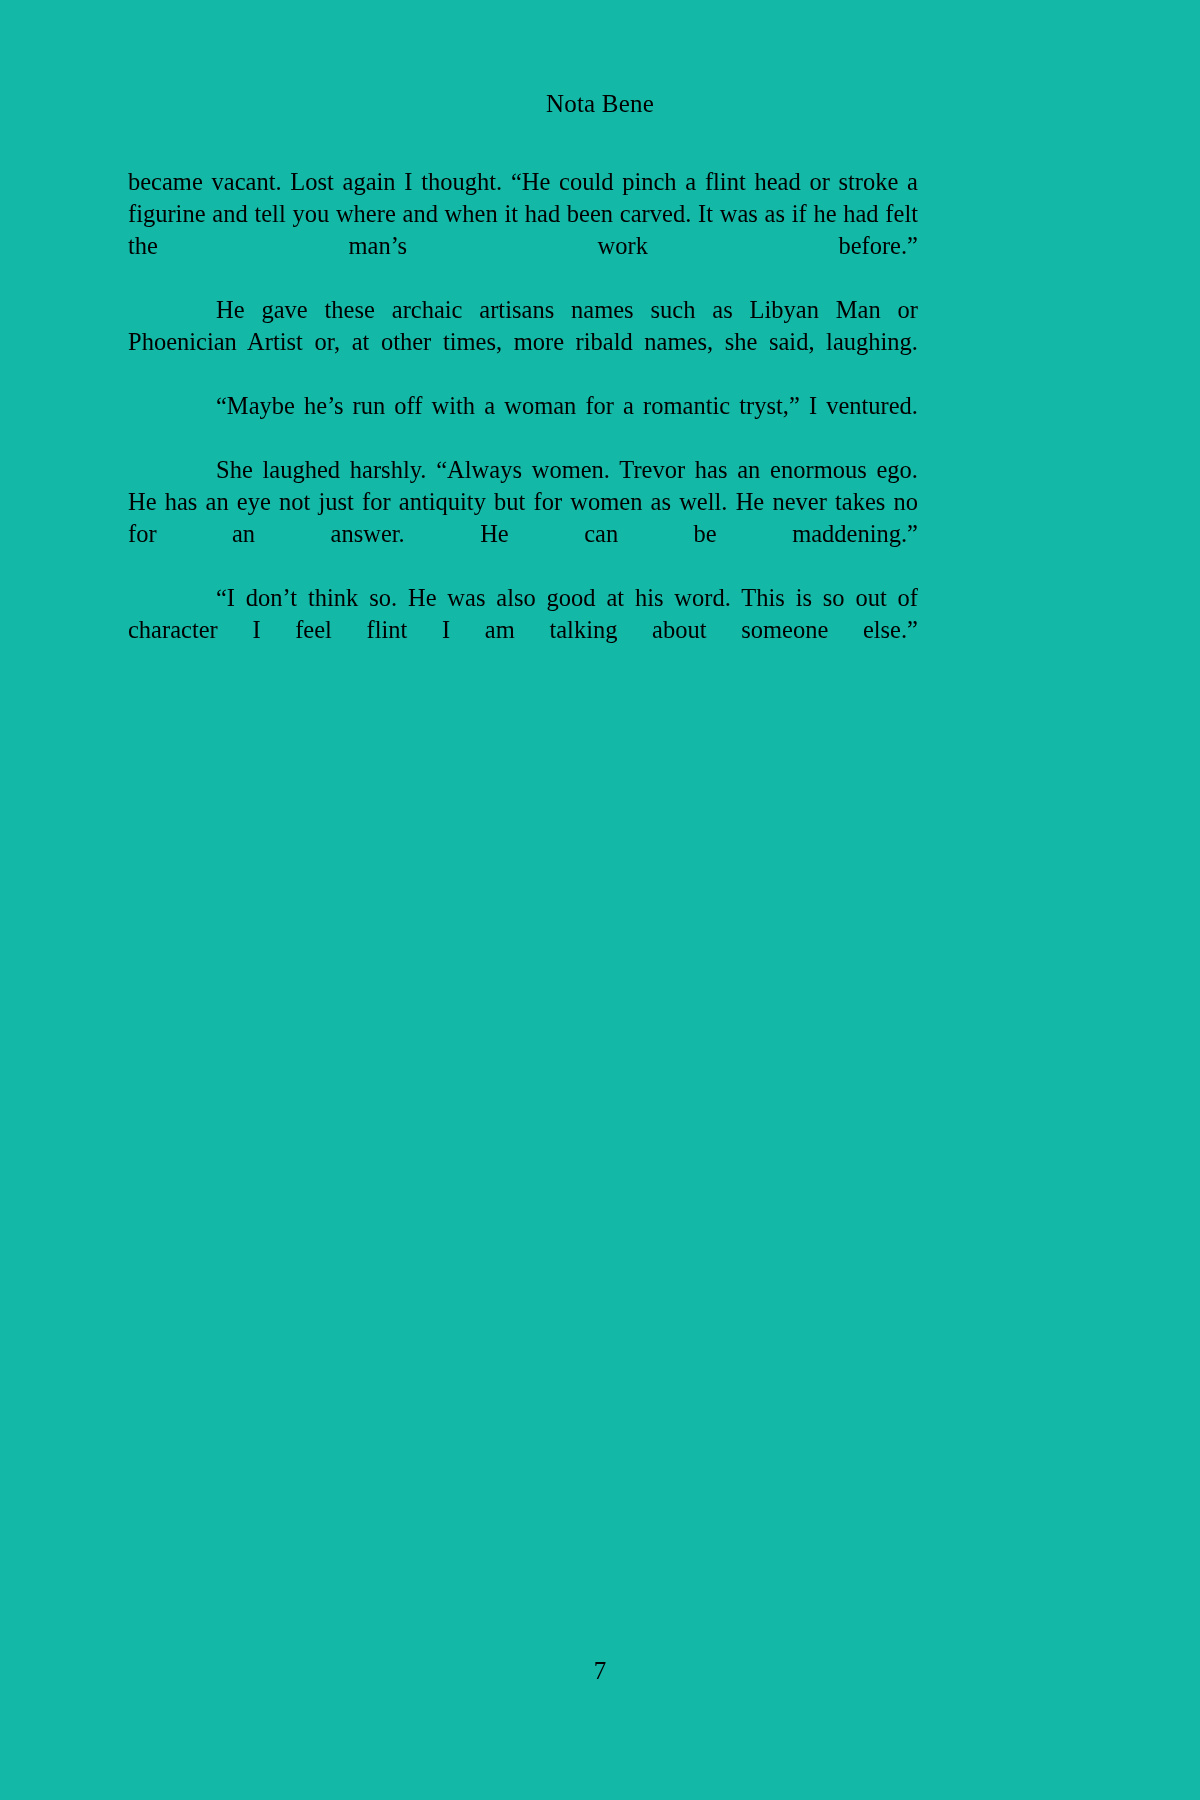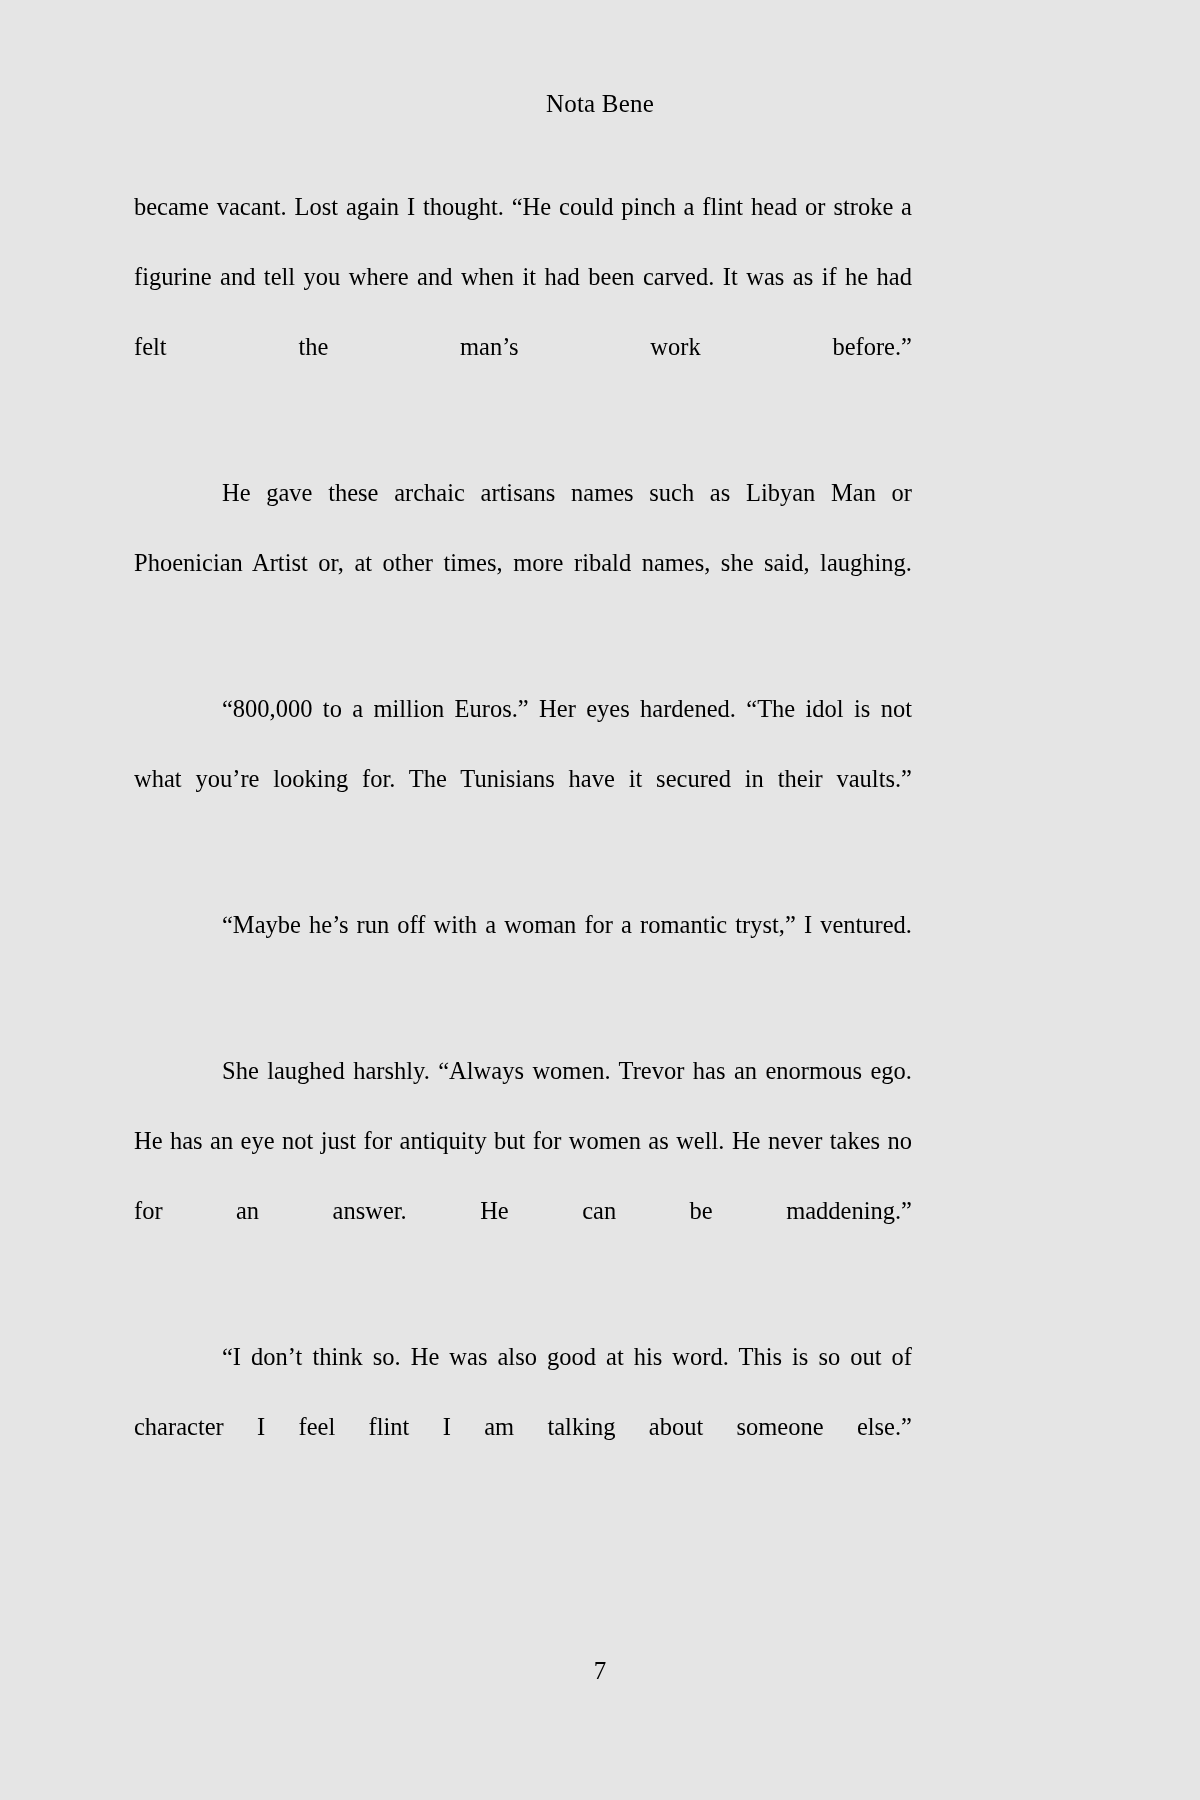--- a/index.html
+++ b/index.html
@@ -14,21 +14,21 @@
     font-family: "Liberation Serif", "DejaVu Serif", serif;
     color: #000000;
     -webkit-font-smoothing: antialiased;
   }
 
   .page {
     position: absolute;
     inset: 0;
     width: 1200px;
     height: 1800px;
-    background: #e5e5e5;
+    background: #14b8a6;
     overflow: hidden;
     text-decoration: underline;
   }
 
   
   .running-head {
     position: absolute;
     top: 88px;
     left: 0;
     width: 1200px;
@@ -41,23 +41,23 @@
 
   
   .textblock {
     position: absolute;
     top: 166px;
     left: 128px;
     width: 790px;
   }
 
   .para {
-    margin: 6px;
+    margin: 0;
     font-size: 24.5px;
-    line-height: 70px;
+    line-height: 32px;
     text-align: justify;
     text-justify: inter-word;
     hyphens: none;
     color: #000000;
   }
 
   
   .para.cont {
     text-indent: 0;
   }
@@ -98,21 +98,20 @@
 
   <div class="running-head">Nota Bene</div>
 
   <div class="textblock">
 
     <p class="para cont">became vacant. Lost again I thought. “He could pinch a flint head or stroke a figurine and tell you where and when it had been carved. It was as if he had felt the man’s work before.”</p>
 
     <p class="para indent">He gave these archaic artisans names such as Libyan Man or Phoenician Artist or, at other times, more ribald names, she said, laughing.</p>
 
 
-    <p class="para indent">“800,000 to a million Euros.” Her eyes hardened. “The idol is not what you’re looking for. The Tunisians have it secured in their vaults.”</p>
 
 
     <p class="para indent">“Maybe he’s run off with a woman for a romantic tryst,” I ventured.</p>
 
     <p class="para indent">She laughed harshly. “Always women. Trevor has an enormous ego. He has an eye not just for antiquity but for women as well. He never takes no for an answer. He can be maddening.”</p>
 
     <p class="para indent">“I don’t think so. He was also good at his word. This is so out of character I feel flint I am talking about someone else.”</p>
 
 
   </div>

